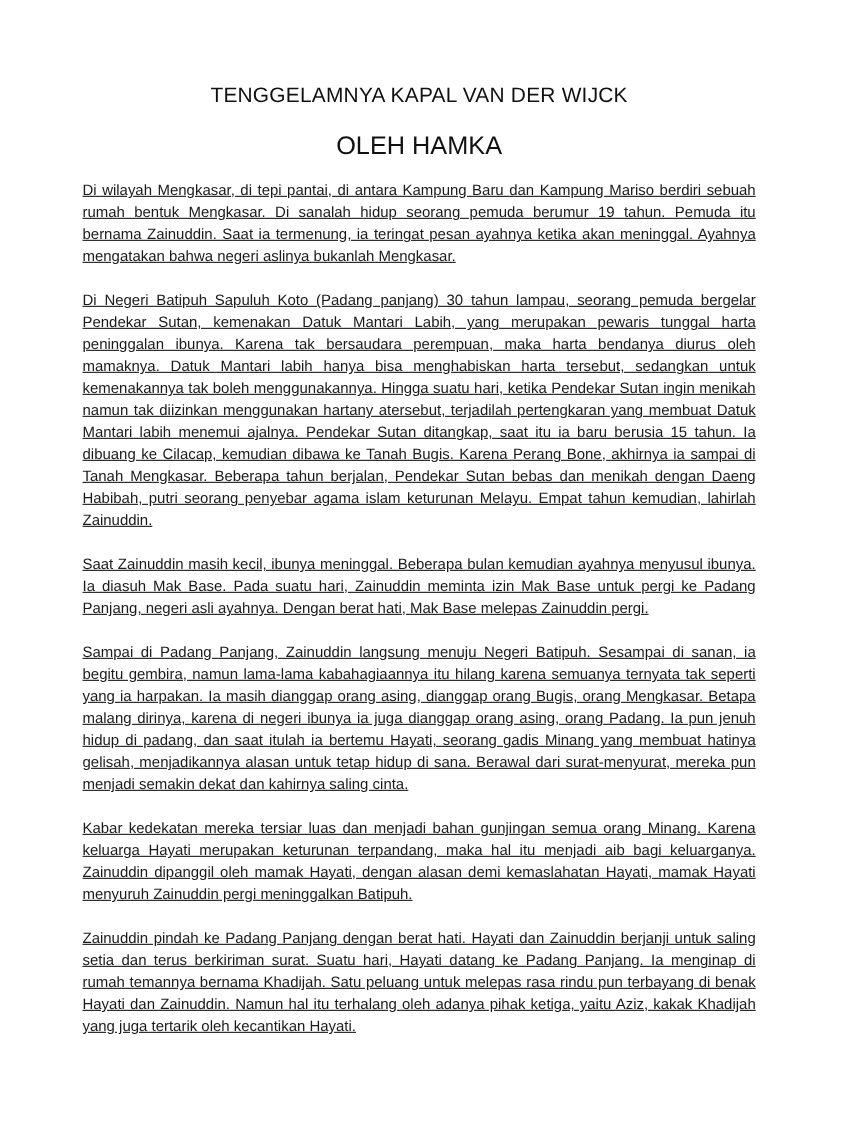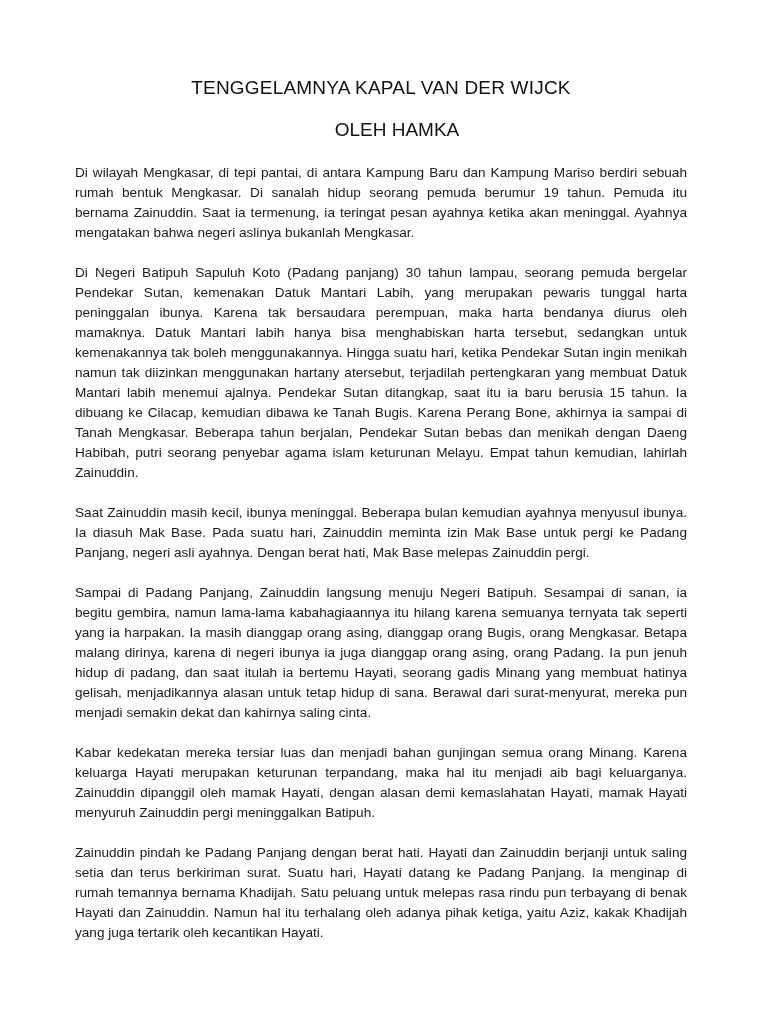--- a/index.html
+++ b/index.html
@@ -28,41 +28,42 @@
       top: 77px;
       text-align: center;
       font-size: 19px;
       letter-spacing: 0.2px;
       margin: 0;
       font-weight: normal;
       color: #111;
     }
     .subtitle {
       position: absolute;
-      left: 16px;
+      left: 0;
       width: 612px;
       top: 119px;
       text-align: center;
-      font-size: 19px;
+      font-size: 23px;
       margin: 0;
       font-weight: normal;
       color: #111;
     }
     .body-text {
       position: absolute;
       left: 0;
       top: 163px;
       width: 612px;
     }
     .para {
       margin: 0 0 20px 0;
       font-size: 13.6px;
       line-height: 20px;
       text-align: justify;
       letter-spacing: 0px;
+      text-decoration: underline;
     }
   </style>
 </head>
 <body>
 
 <div class="page">
   <h1 class="title">TENGGELAMNYA KAPAL VAN DER WIJCK</h1>
   <h2 class="subtitle">OLEH HAMKA</h2>
 
   <div class="body-text">

